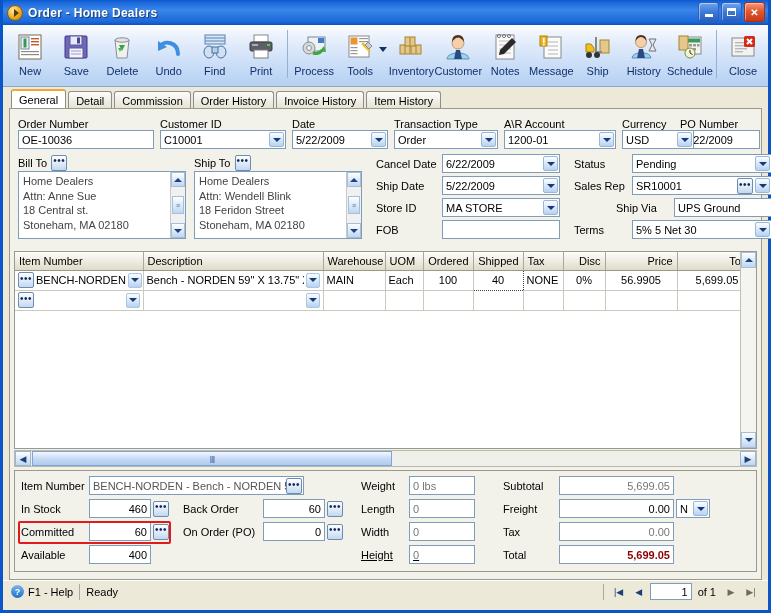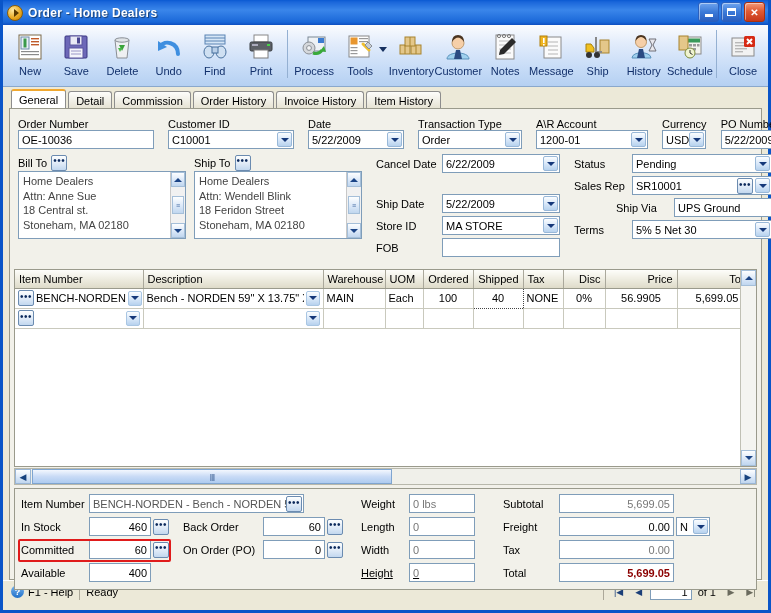--- a/index.html
+++ b/index.html
@@ -568,21 +568,21 @@
       <div class="tab">
           <span>Invoice History</span>
         </div>
       <div class="tab">
           <span>Item History</span>
         </div>
     </div>
 
     <div class="tabpanel">
 
-      <div style="display:flex; align-items:flex-end; gap:14px; height:36px; padding-left:4px;">
+      <div style="display:flex; align-items:flex-end; gap:6px; height:36px; padding-left:4px;">
         <div style="width:136px;">
           <div class="field-label">Order Number</div>
           <div class="inp" style="width:136px;">OE-10036</div>
         </div>
         <div style="width:126px;">
           <div class="field-label">Customer ID</div>
           <div class="inp combo" style="width:126px;">
             <span>C10001</span>
             <span class="arrow"></span>
           </div>
@@ -603,21 +603,21 @@
         </div>
         <div style="width:112px;">
           <div class="field-label">A\R Account</div>
           <div class="inp combo" style="width:112px;">
             <span>1200-01</span>
             <span class="arrow"></span>
           </div>
         </div>
         <div style="width:52px;">
           <div class="field-label">Currency</div>
-          <div class="inp combo" style="width:44px;">
+          <div class="inp combo" style="width:72px;">
             <span>USD</span>
             <span class="arrow"></span>
           </div>
         </div>
         <div style="width:80px;">
           <div class="field-label">PO Number</div>
           <div class="inp" style="width:80px;">5/22/2009</div>
         </div>
       </div>
 
@@ -657,21 +657,21 @@
             </div>
             <div class="addr-scroll">
               <div class="sb-btn sb-up"></div>
               <div class="sb-thumb">≡</div>
               <div class="sb-btn sb-dn"></div>
             </div>
           </div>
         </div>
 
         <div style="margin-left:14px;">
-          <div class="row" style="margin-bottom:21px;">
+          <div class="row" style="margin-bottom:3px;">
             <span class="field-label" style="width:66px;">Cancel  Date</span>
             <span class="inp combo" style="width:118px;">
               <span>6/22/2009</span>
               <span class="arrow"></span>
             </span>
           </div>
           <div class="row" style="margin-bottom:3px;">
             <span class="field-label" style="width:66px;">Ship Date</span>
             <span class="inp combo" style="width:118px;">
               <span>5/22/2009</span>

